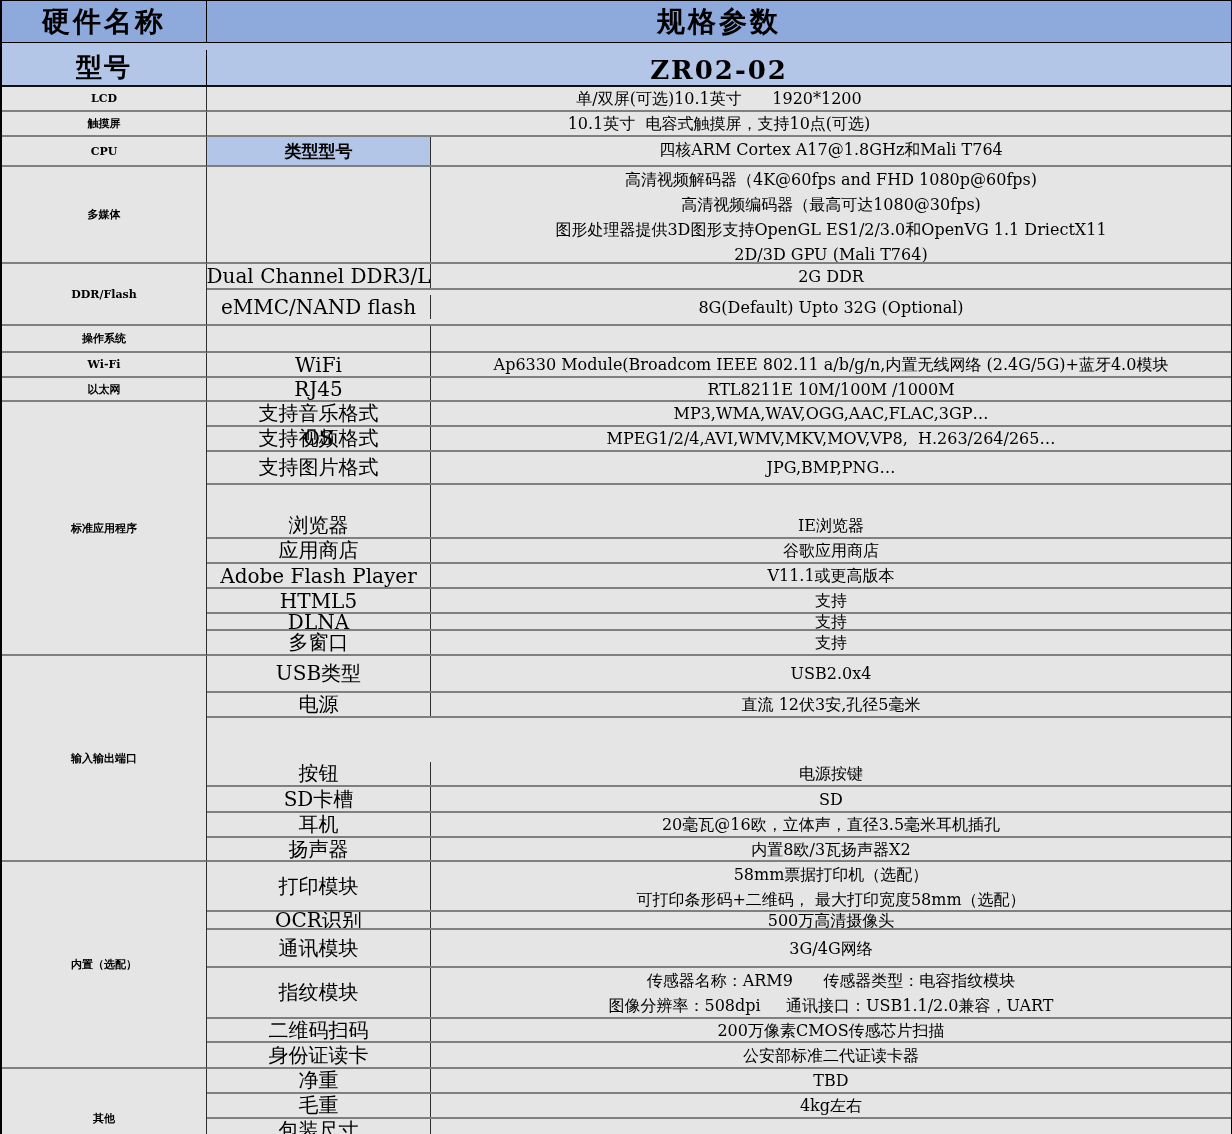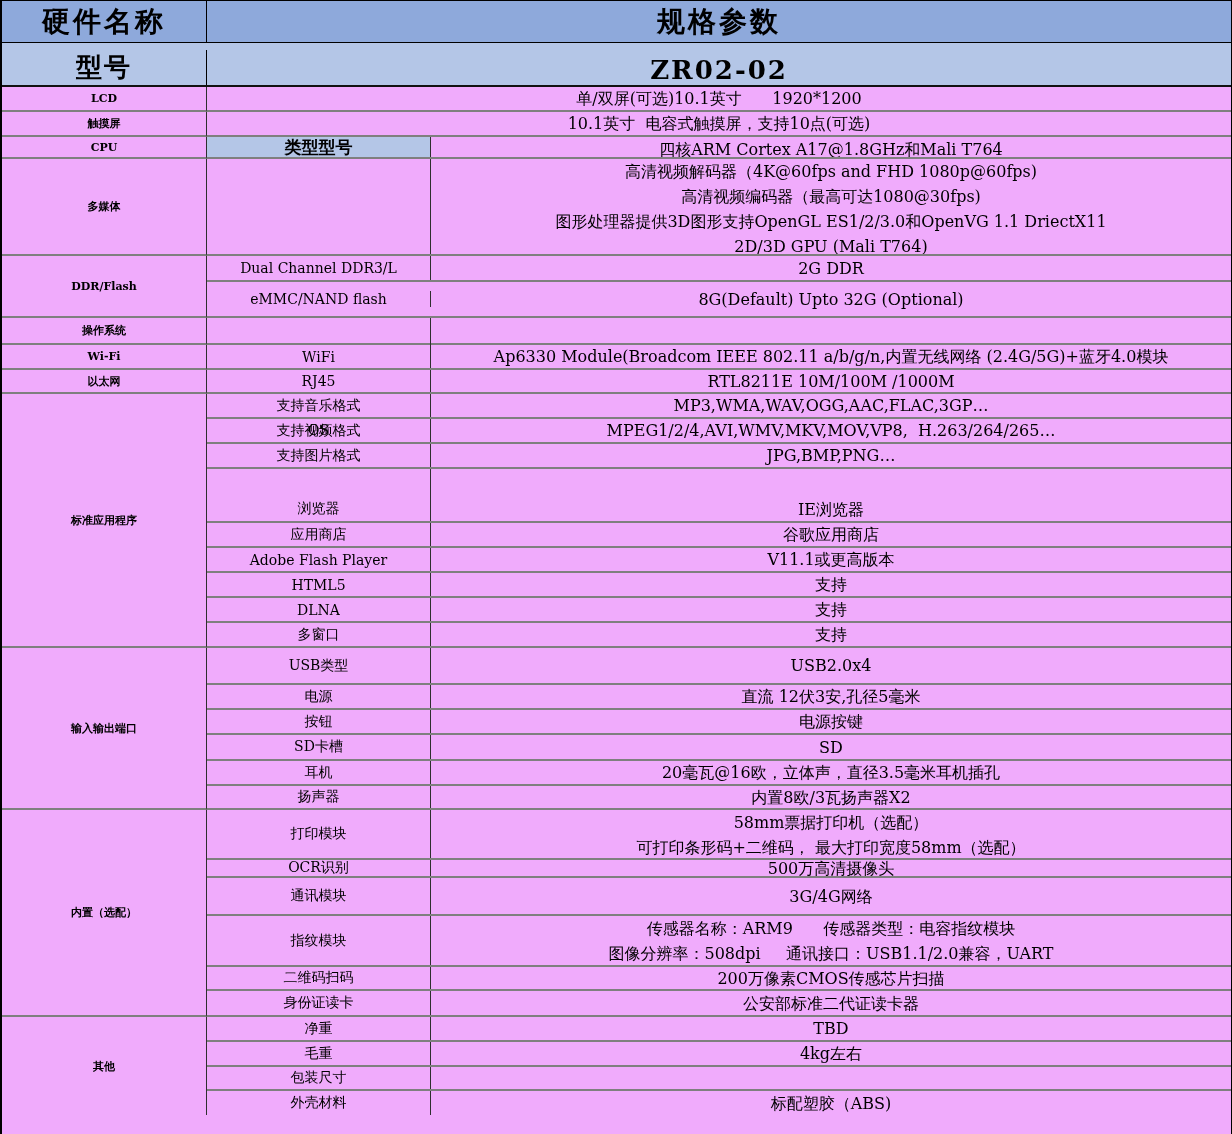--- a/index.html
+++ b/index.html
@@ -1,20 +1,20 @@
 <!DOCTYPE html>
 <html><head>
 <meta charset="utf-8">
 <style>
   html,body{margin:0;padding:0;background:#fff;}
   body{font-family:"DejaVu Serif","Liberation Serif",serif;color:#000;}
   .table{
     position:relative;width:1232px;height:1134px;box-sizing:border-box;
     border-left:2px solid #000;border-top:1px solid #000;border-right:1px solid #000;
-    overflow:hidden;background:#f0abfc;
+    overflow:hidden;background:#e5e5e5;
   }
   .hrow{display:flex;box-sizing:border-box;width:100%;}
   .hrow .hc1{width:205px;box-sizing:border-box;border-right:1px solid #000;
     display:flex;align-items:center;justify-content:center;}
   .hrow .hc2{flex:1;display:flex;align-items:center;justify-content:center;}
   .r1{height:42px;border-bottom:1px solid #000;font-size:28px;font-weight:bold;letter-spacing:3px;}
   .r2{height:44px;border-bottom:2px solid #111;font-size:26px;font-weight:bold;letter-spacing:2px;}
   .section{display:flex;box-sizing:border-box;width:100%;}
   .sec-label{
     width:205px;box-sizing:border-box;flex:0 0 205px;
@@ -22,21 +22,21 @@
     display:flex;align-items:center;justify-content:center;
     font-weight:bold;font-size:11px;text-align:center;
   }
   .section:last-child .sec-label{border-bottom:none;}
   .sec-rows{flex:1;display:flex;flex-direction:column;min-width:0;}
   .subrow{display:flex;box-sizing:border-box;border-bottom:2px solid #7f7f7f;min-width:0;}
   .section:last-child .subrow:last-child{border-bottom:none;}
   .sub-cell{
     width:224px;flex:0 0 224px;box-sizing:border-box;border-right:1px solid #2f2f2f;
     display:flex;align-items:center;justify-content:center;
-    font-size:14px;text-align:center;white-space:pre;overflow:hidden;
+    font-size:20px;text-align:center;white-space:pre;overflow:hidden;
   }
   .sub-cell.bold{font-weight:bold;font-size:17px;}
   .val-cell{
     flex:1;min-width:0;display:flex;flex-direction:column;align-items:center;justify-content:center;
     font-size:16px;text-align:center;white-space:pre;overflow:hidden;line-height:25px;
   }
   .val-cell.top{justify-content:flex-start;}
   .val-line{white-space:pre;line-height:25px;flex:0 0 auto;}
 </style>
 </head>
@@ -64,21 +64,21 @@
         <div class="sec-label">触摸屏</div>
         <div class="sec-rows">
           <div class="subrow" style="height: 25px;">
             <div class="val-cell">10.1英寸  电容式触摸屏，支持10点(可选)</div>
           </div>
         </div>
       </div>
       <div class="section">
         <div class="sec-label">CPU</div>
         <div class="sec-rows">
-          <div class="subrow" style="height: 22px;">
+          <div class="subrow" style="height: 30px;">
             <div class="sub-cell bold" style="background: rgb(180, 198, 231);">类型型号</div>
             <div class="val-cell top"><div class="val-line">四核ARM Cortex A17@1.8GHz和Mali T764</div><div class="val-line">RK3288</div></div>
           </div>
         </div>
       </div>
       <div class="section">
         <div class="sec-label">多媒体</div>
         <div class="sec-rows">
           <div class="subrow" style="height: 97px;">
             <div class="sub-cell"></div>
@@ -130,62 +130,62 @@
         <div class="sec-label">标准应用程序</div>
         <div class="sec-rows">
           <div class="subrow" style="height: 25px;">
             <div class="sub-cell">支持音乐格式</div>
             <div class="val-cell">MP3,WMA,WAV,OGG,AAC,FLAC,3GP…</div>
           </div>
           <div class="subrow" style="height: 25px;">
             <div class="sub-cell">支持视频格式</div>
             <div class="val-cell">MPEG1/2/4,AVI,WMV,MKV,MOV,VP8,  H.263/264/265…</div>
           </div>
-          <div class="subrow" style="height: 25px;">
+          <div class="subrow" style="height: 33px;">
             <div class="sub-cell">支持图片格式</div>
             <div class="val-cell">JPG,BMP,PNG…</div>
           </div>
           <div class="subrow" style="height: 26px; margin-top: 28px;">
             <div class="sub-cell">浏览器</div>
             <div class="val-cell">IE浏览器</div>
           </div>
           <div class="subrow" style="height: 25px;">
             <div class="sub-cell">应用商店</div>
             <div class="val-cell">谷歌应用商店</div>
           </div>
           <div class="subrow" style="height: 25px;">
             <div class="sub-cell">Adobe Flash Player</div>
             <div class="val-cell">V11.1或更高版本</div>
           </div>
           <div class="subrow" style="height: 25px;">
             <div class="sub-cell">HTML5</div>
             <div class="val-cell">支持</div>
           </div>
-          <div class="subrow" style="height: 25px; justify-content: flex-end;">
+          <div class="subrow" style="height: 17px; justify-content: flex-end;">
             <div class="sub-cell">DLNA</div>
             <div class="val-cell">支持</div>
           </div>
           <div class="subrow" style="height: 25px;">
             <div class="sub-cell">多窗口</div>
             <div class="val-cell">支持</div>
           </div>
         </div>
       </div>
       <div class="section">
         <div class="sec-label">输入输出端口</div>
         <div class="sec-rows">
           <div class="subrow" style="height: 37px;">
             <div class="sub-cell">USB类型</div>
             <div class="val-cell">USB2.0x4</div>
           </div>
           <div class="subrow" style="height: 25px;">
             <div class="sub-cell">电源</div>
             <div class="val-cell">直流 12伏3安,孔径5毫米</div>
           </div>
-          <div class="subrow" style="height: 25px;">
+          <div class="subrow" style="height: 25px; margin-top: 44px;">
             <div class="sub-cell">按钮</div>
             <div class="val-cell">电源按键</div>
           </div>
           <div class="subrow" style="height: 26px;">
             <div class="sub-cell">SD卡槽</div>
             <div class="val-cell">SD</div>
           </div>
           <div class="subrow" style="height: 25px;">
             <div class="sub-cell">耳机</div>
             <div class="val-cell">20毫瓦@16欧，立体声，直径3.5毫米耳机插孔</div>

